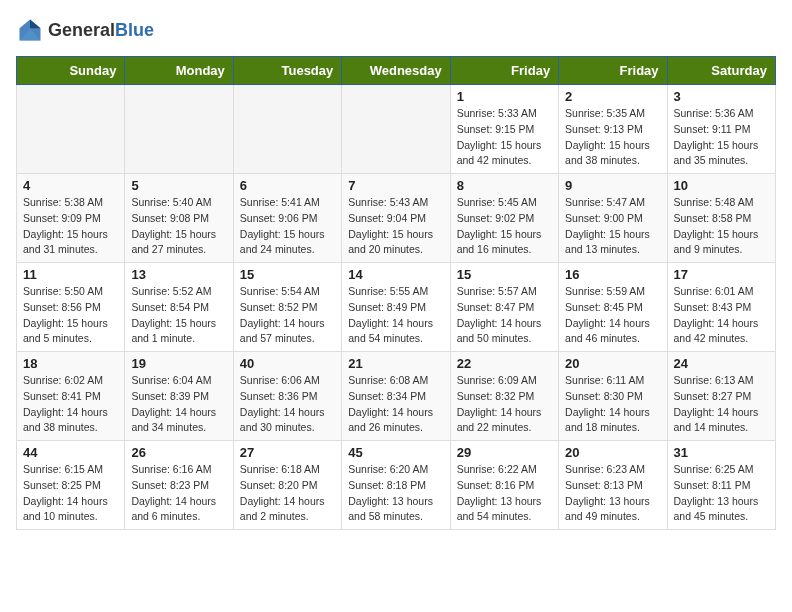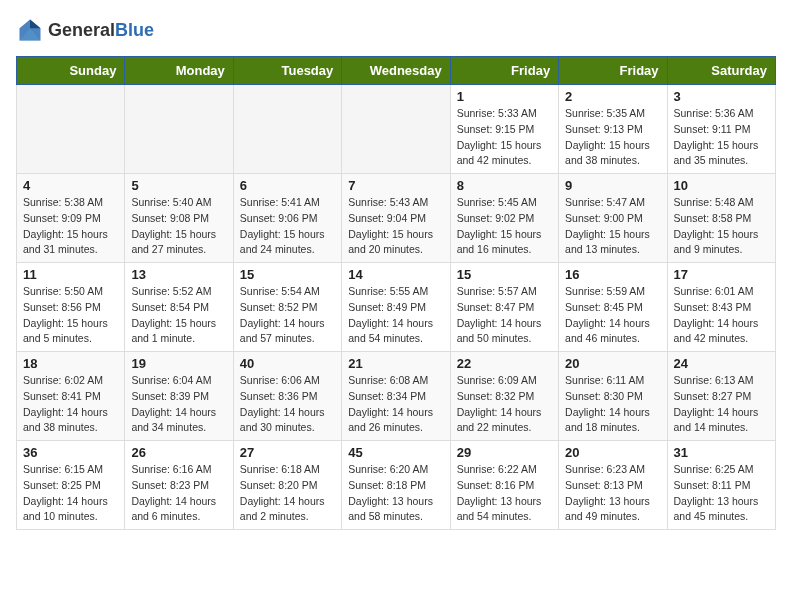--- a/index.html
+++ b/index.html
@@ -321,21 +321,21 @@
         <span class="day-number">24</span>
         <div class="day-info">
           Sunrise: 6:13 AM<br>
           Sunset: 8:27 PM<br>
           Daylight: 14 hours and 14 minutes.
         </div>
       </td>
       </tr>
       <tr>
         <td>
-        <span class="day-number">36</span>
+        <span class="day-number">44</span>
         <div class="day-info">
           Sunrise: 6:15 AM<br>
           Sunset: 8:25 PM<br>
           Daylight: 14 hours and 10 minutes.
         </div>
       </td>
         <td>
         <span class="day-number">26</span>
         <div class="day-info">
           Sunrise: 6:16 AM<br>

